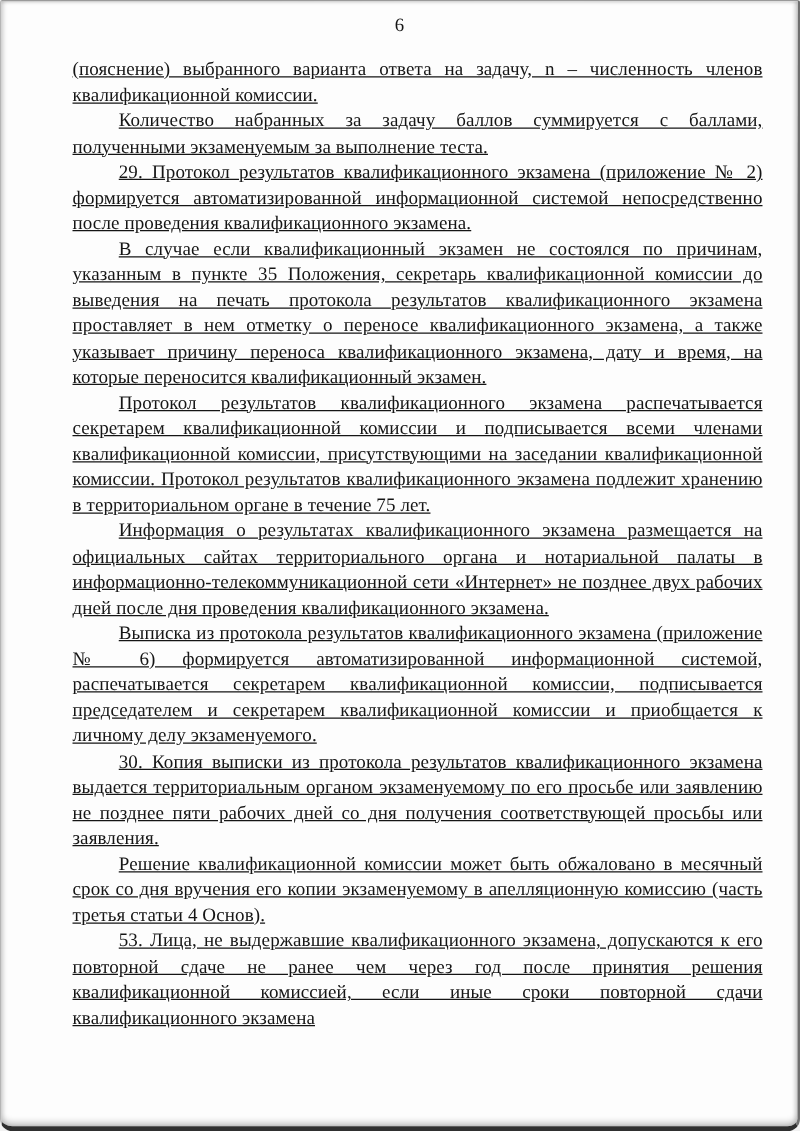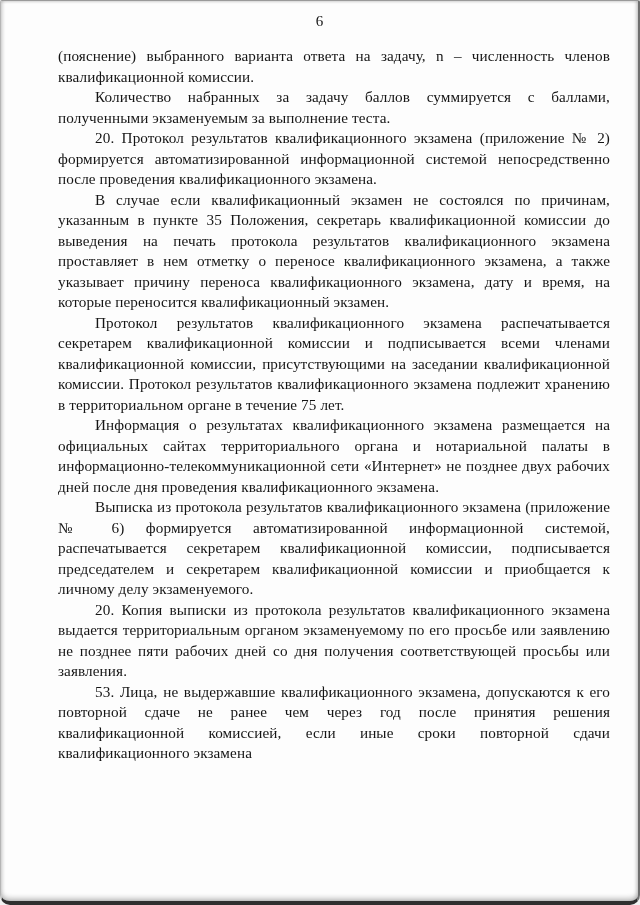--- a/index.html
+++ b/index.html
@@ -37,34 +37,36 @@
   .content {
     margin: 16px 28px 0 57px;
   }
   .content p {
     margin: 0;
     text-align: justify;
     text-indent: 37px;
     font-size: 15.2px;
     line-height: 20.5px;
     letter-spacing: 0.1px;
+    text-decoration: underline;
   }
   .content p.no-indent {
     text-indent: 0;
   }
 </style>
 </head>
 <body>
 
 <div class="scan-page">
   <div class="page-number">6</div>
   <div class="content">
     <p class="no-indent">(пояснение) выбранного варианта ответа на задачу, n – численность членов квалификационной комиссии.</p>
     <p>Количество набранных за задачу баллов суммируется с баллами, полученными экзаменуемым за выполнение теста.</p>
-    <p>20. Протокол результатов квалификационного экзамена (приложение № 2) формируется автоматизированной информационной системой непосредственно после проведения квалификационного экзамена.</p>
+    <p>29. Протокол результатов квалификационного экзамена (приложение № 2) формируется автоматизированной информационной системой непосредственно после проведения квалификационного экзамена.</p>
     <p>В случае если квалификационный экзамен не состоялся по причинам, указанным в пункте 35 Положения, секретарь квалификационной комиссии до выведения на печать протокола результатов квалификационного экзамена проставляет в нем отметку о переносе квалификационного экзамена, а также указывает причину переноса квалификационного экзамена, дату и время, на которые переносится квалификационный экзамен.</p>
     <p>Протокол результатов квалификационного экзамена распечатывается секретарем квалификационной комиссии и подписывается всеми членами квалификационной комиссии, присутствующими на заседании квалификационной комиссии. Протокол результатов квалификационного экзамена подлежит хранению в территориальном органе в течение 75 лет.</p>
     <p>Информация о результатах квалификационного экзамена размещается на официальных сайтах территориального органа и нотариальной палаты в информационно-телекоммуникационной сети «Интернет» не позднее двух рабочих дней после дня проведения квалификационного экзамена.</p>
     <p>Выписка из протокола результатов квалификационного экзамена (приложение № 6) формируется автоматизированной информационной системой, распечатывается секретарем квалификационной комиссии, подписывается председателем и секретарем квалификационной комиссии и приобщается к личному делу экзаменуемого.</p>
-    <p>20. Копия выписки из протокола результатов квалификационного экзамена выдается территориальным органом экзаменуемому по его просьбе или заявлению не позднее пяти рабочих дней со дня получения соответствующей просьбы или заявления.</p>
+    <p>30. Копия выписки из протокола результатов квалификационного экзамена выдается территориальным органом экзаменуемому по его просьбе или заявлению не позднее пяти рабочих дней со дня получения соответствующей просьбы или заявления.</p>
+    <p>Решение квалификационной комиссии может быть обжаловано в месячный срок со дня вручения его копии экзаменуемому в апелляционную комиссию (часть третья статьи 4 Основ).</p>
     <p>53. Лица, не выдержавшие квалификационного экзамена, допускаются к его повторной сдаче не ранее чем через год после принятия решения квалификационной комиссией, если иные сроки повторной сдачи квалификационного экзамена</p>
   </div>
 </div>
 
 </body></html>

